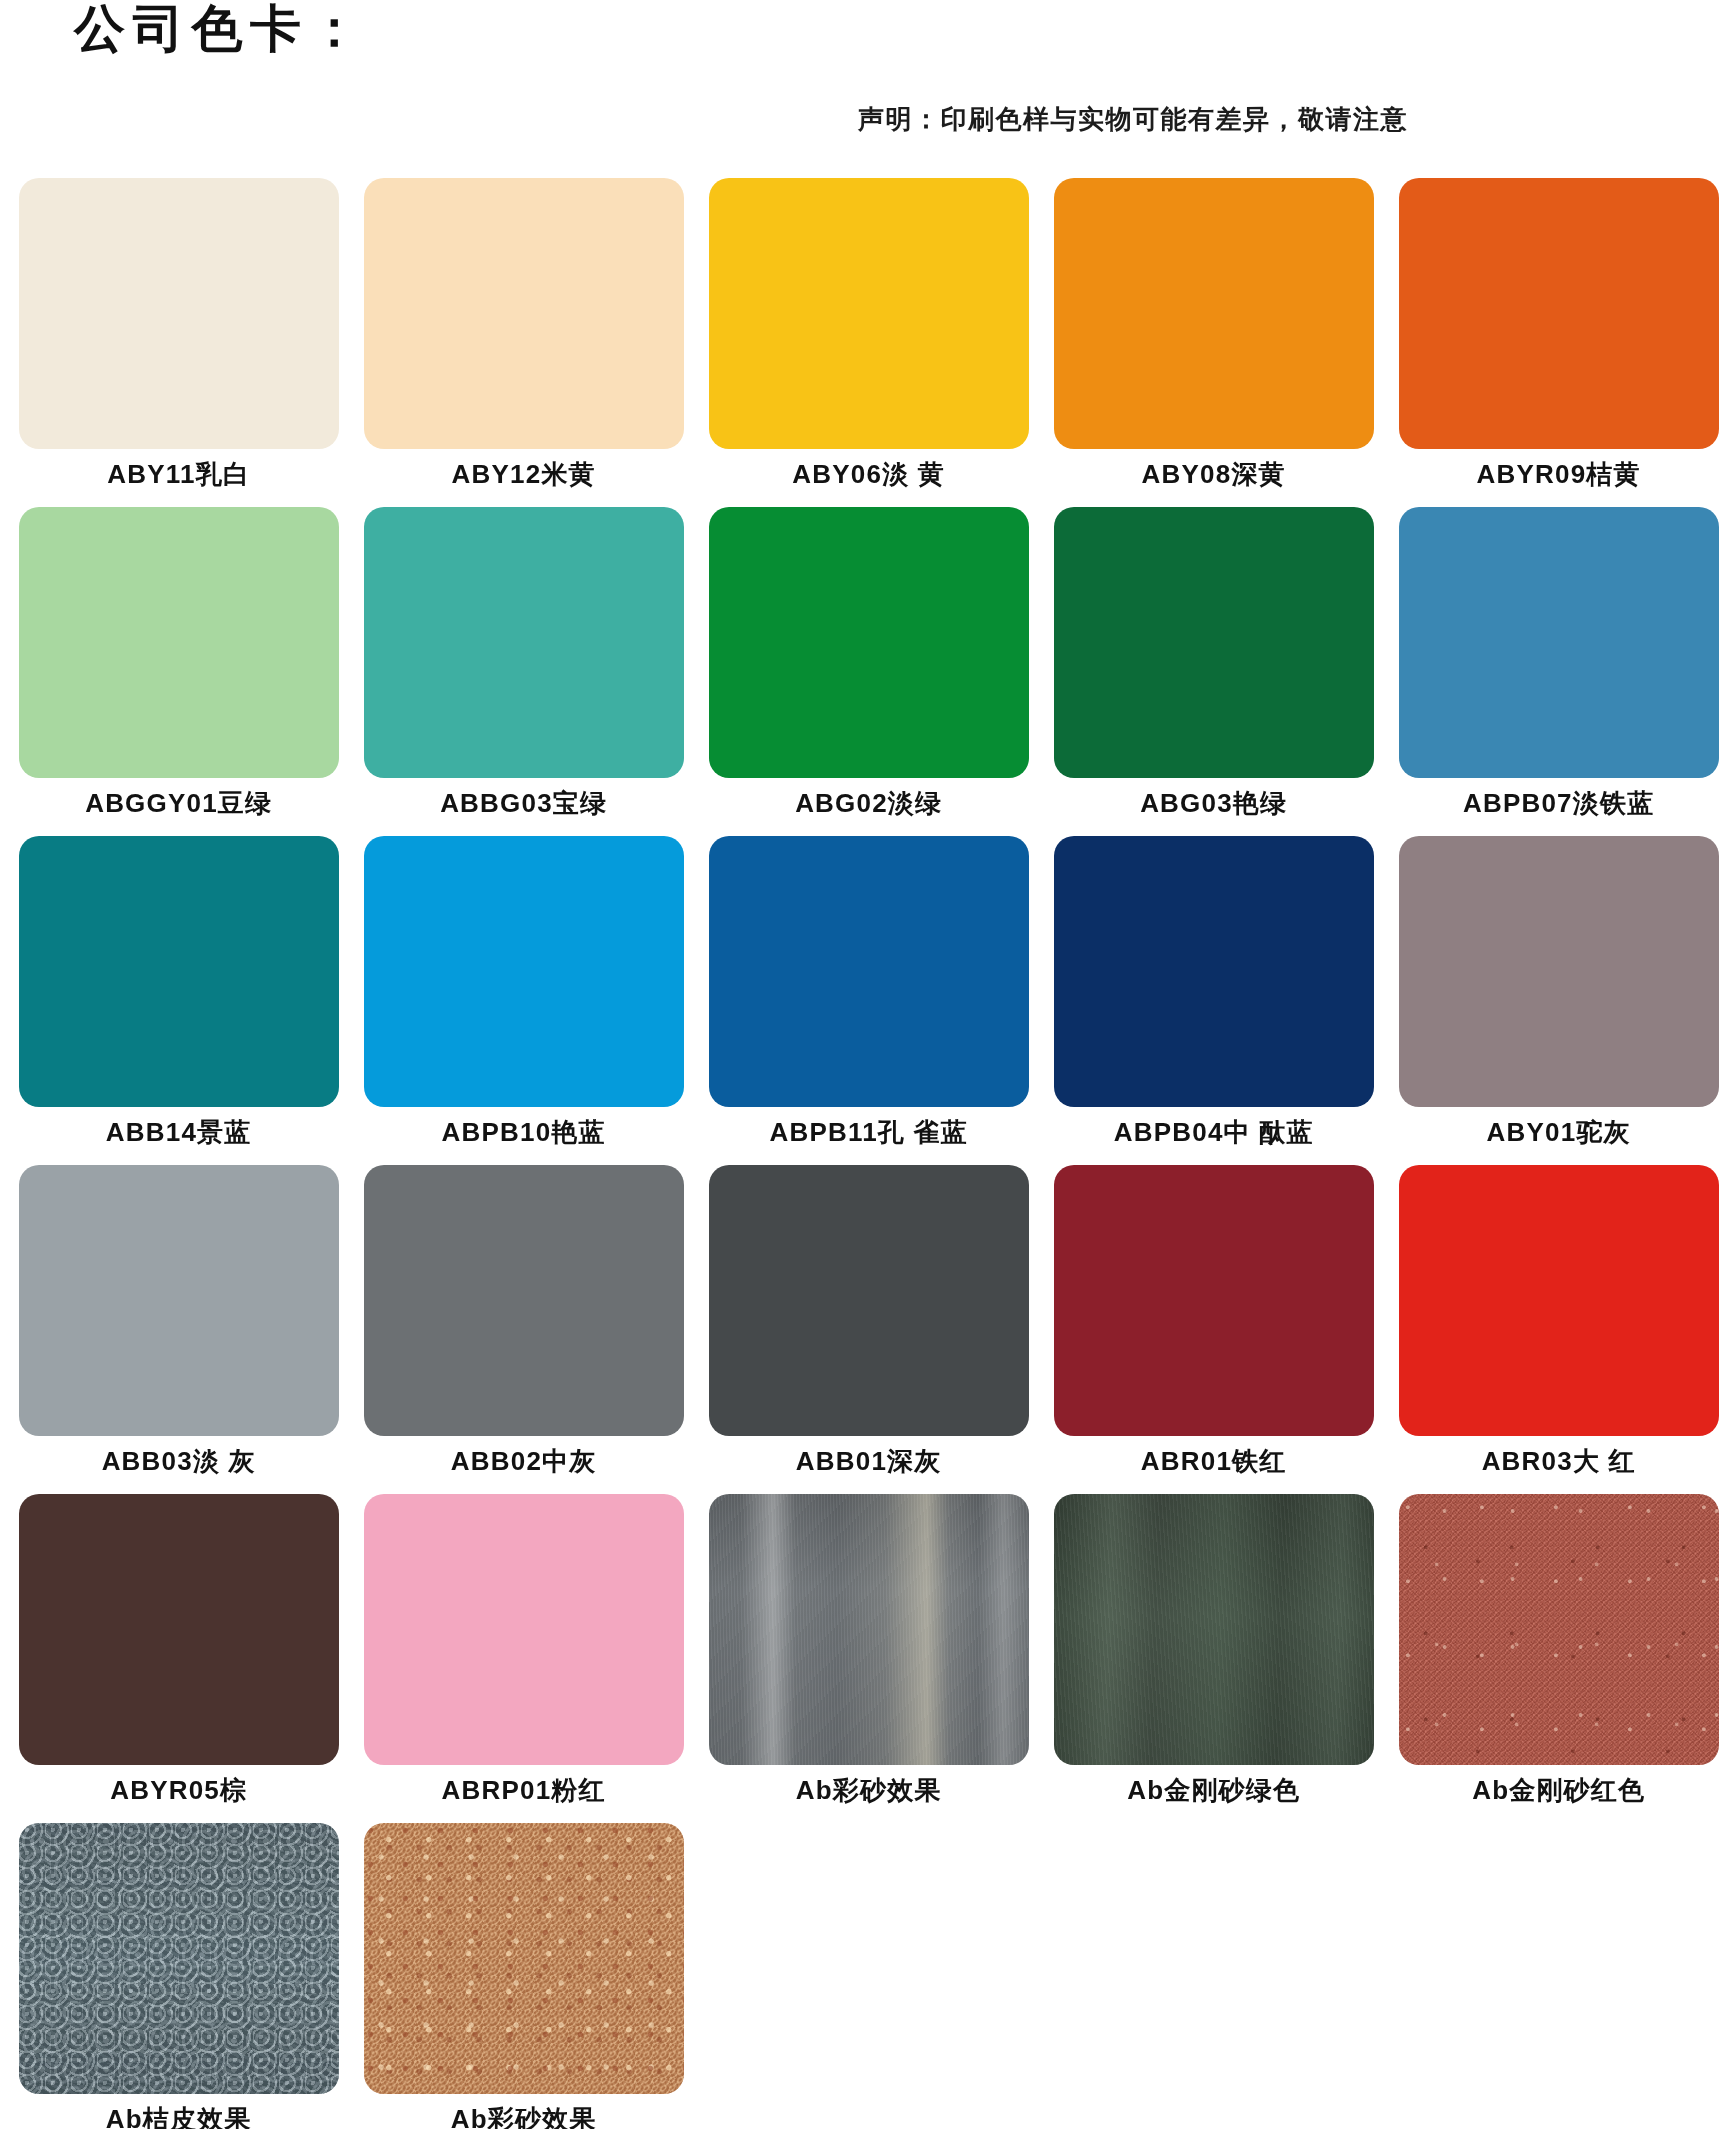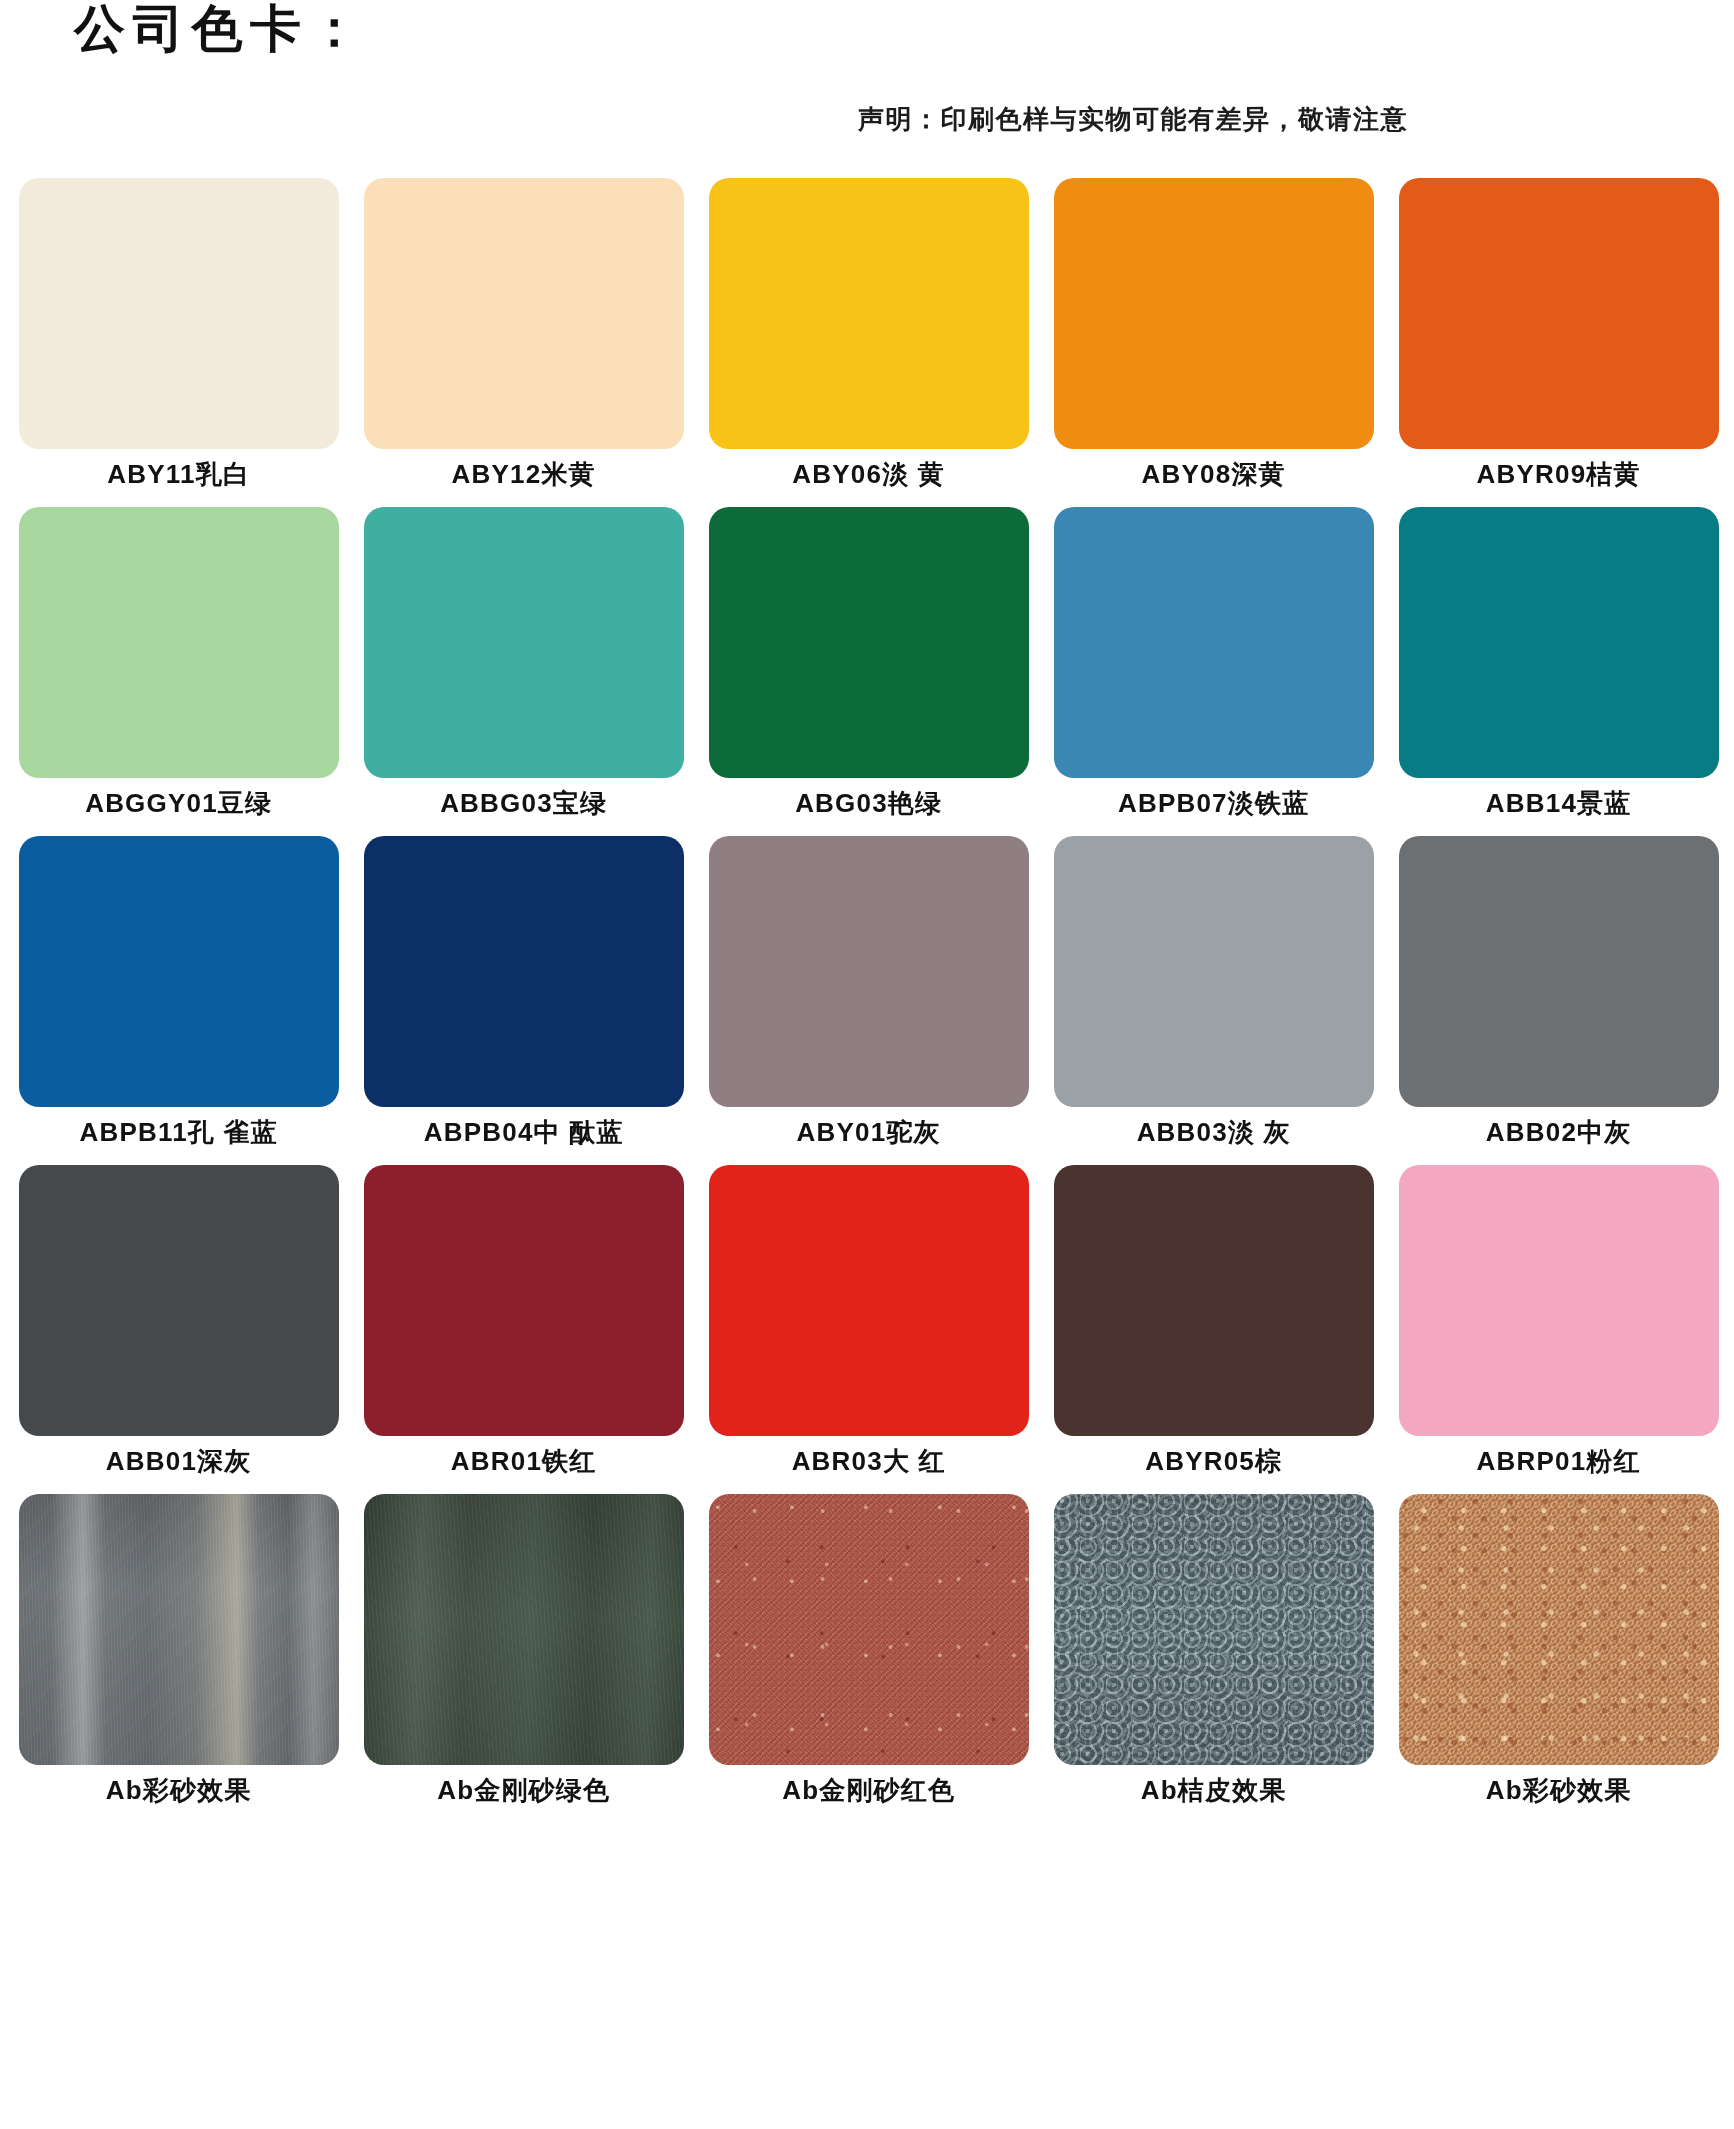--- a/index.html
+++ b/index.html
@@ -204,32 +204,40 @@
       </div>
       <div class="cell">
         <div class="swatch " style="background-color: rgb(168, 216, 160);"></div>
         <div class="swatch-label">ABGGY01豆绿</div>
       </div>
       <div class="cell">
         <div class="swatch " style="background-color: rgb(62, 175, 162);"></div>
         <div class="swatch-label">ABBG03宝绿</div>
       </div>
       <div class="cell">
+        <div class="swatch " style="background-color: rgb(6, 141, 51);"></div>
+        <div class="swatch-label">ABG02淡绿</div>
+      </div>
+      <div class="cell">
         <div class="swatch " style="background-color: rgb(12, 107, 56);"></div>
         <div class="swatch-label">ABG03艳绿</div>
       </div>
       <div class="cell">
         <div class="swatch " style="background-color: rgb(58, 135, 179);"></div>
         <div class="swatch-label">ABPB07淡铁蓝</div>
       </div>
       <div class="cell">
         <div class="swatch " style="background-color: rgb(8, 124, 132);"></div>
         <div class="swatch-label">ABB14景蓝</div>
       </div>
       <div class="cell">
+        <div class="swatch " style="background-color: rgb(5, 155, 219);"></div>
+        <div class="swatch-label">ABPB10艳蓝</div>
+      </div>
+      <div class="cell">
         <div class="swatch " style="background-color: rgb(10, 93, 158);"></div>
         <div class="swatch-label">ABPB11孔 雀蓝</div>
       </div>
       <div class="cell">
         <div class="swatch " style="background-color: rgb(11, 47, 102);"></div>
         <div class="swatch-label">ABPB04中 酞蓝</div>
       </div>
       <div class="cell">
         <div class="swatch " style="background-color: rgb(143, 127, 130);"></div>
         <div class="swatch-label">ABY01驼灰</div>

